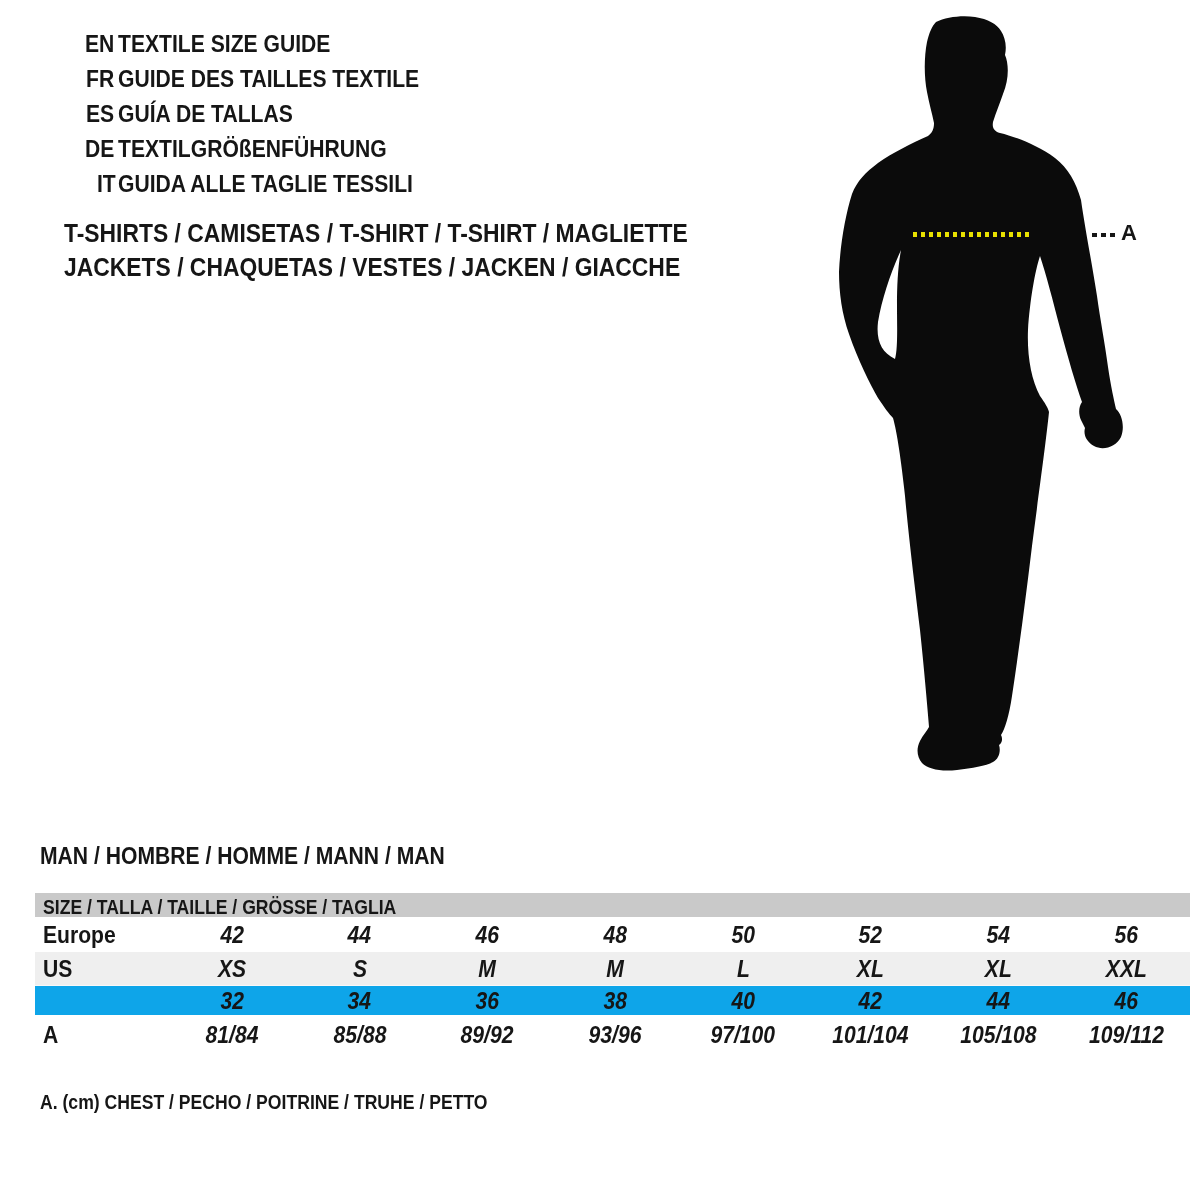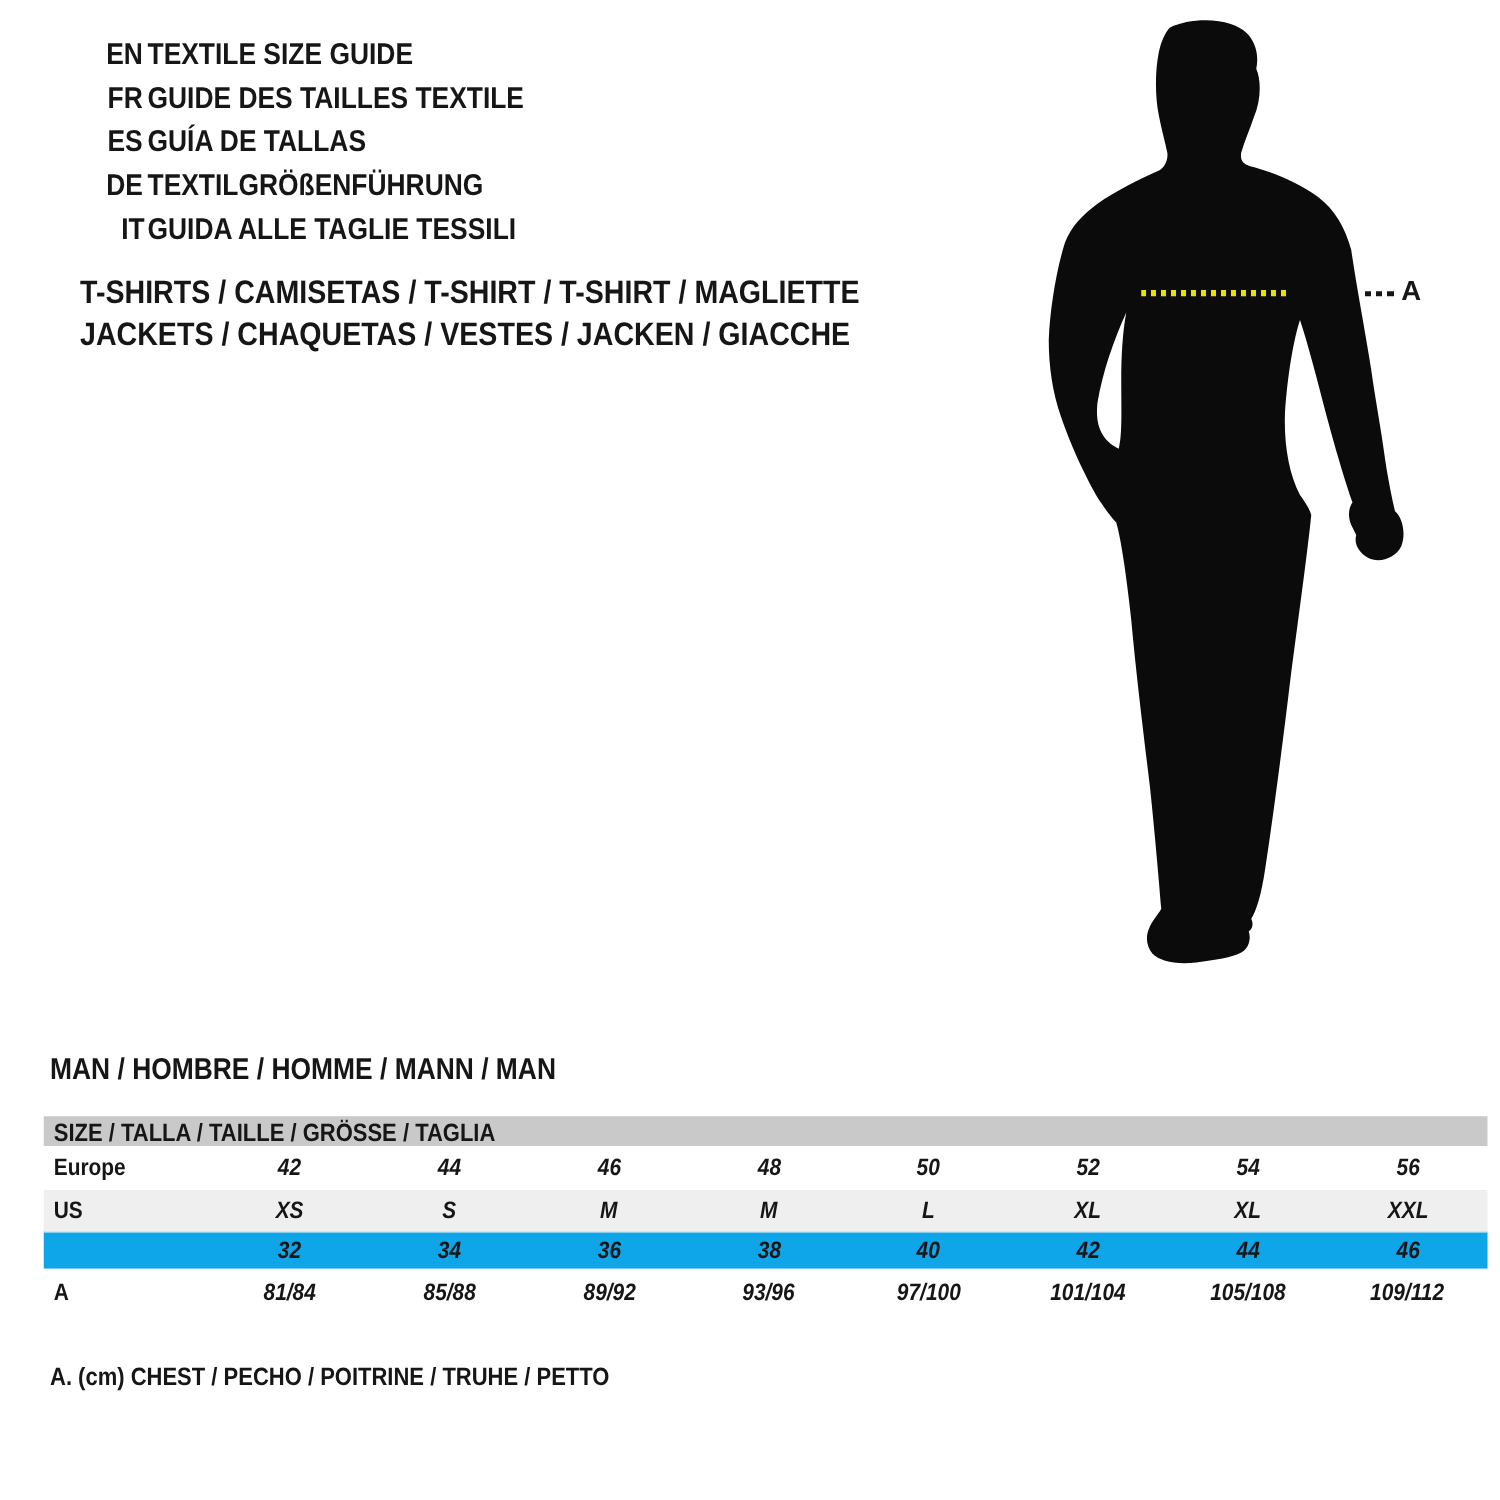--- a/index.html
+++ b/index.html
@@ -33,21 +33,21 @@
 
   
   .section-heading{position:absolute;left:40px;top:843px;font-size:24px;font-weight:bold;line-height:26px;}
 
   
   .size-table{position:absolute;left:35px;top:893px;width:1155px;font-weight:bold;}
   .table-header{
     height:24px;line-height:29px;background:#c9c9c9;font-size:20px;
     padding-left:8px;box-sizing:border-box;
   }
-  .trow{display:flex;align-items:center;font-size:19px;}
+  .trow{display:flex;align-items:center;font-size:24px;}
   .trow .rlabel{width:133px;padding-left:8px;box-sizing:border-box;}
   .trow .cell{flex:1;text-align:center;font-style:italic;}
   .row-europe{height:35px;background:#ffffff;}
   .row-us{height:33px;background:#efefef;justify-content:space-between;}
   .row-num{height:30px;background:#0ea5e9;border-top:1px solid #f8f8f8;box-sizing:border-box;}
   .row-a{height:40px;background:#ffffff;}
 
   
   .footnote{position:absolute;left:40px;top:1089px;font-size:20px;font-weight:bold;line-height:26px;}
 </style>

